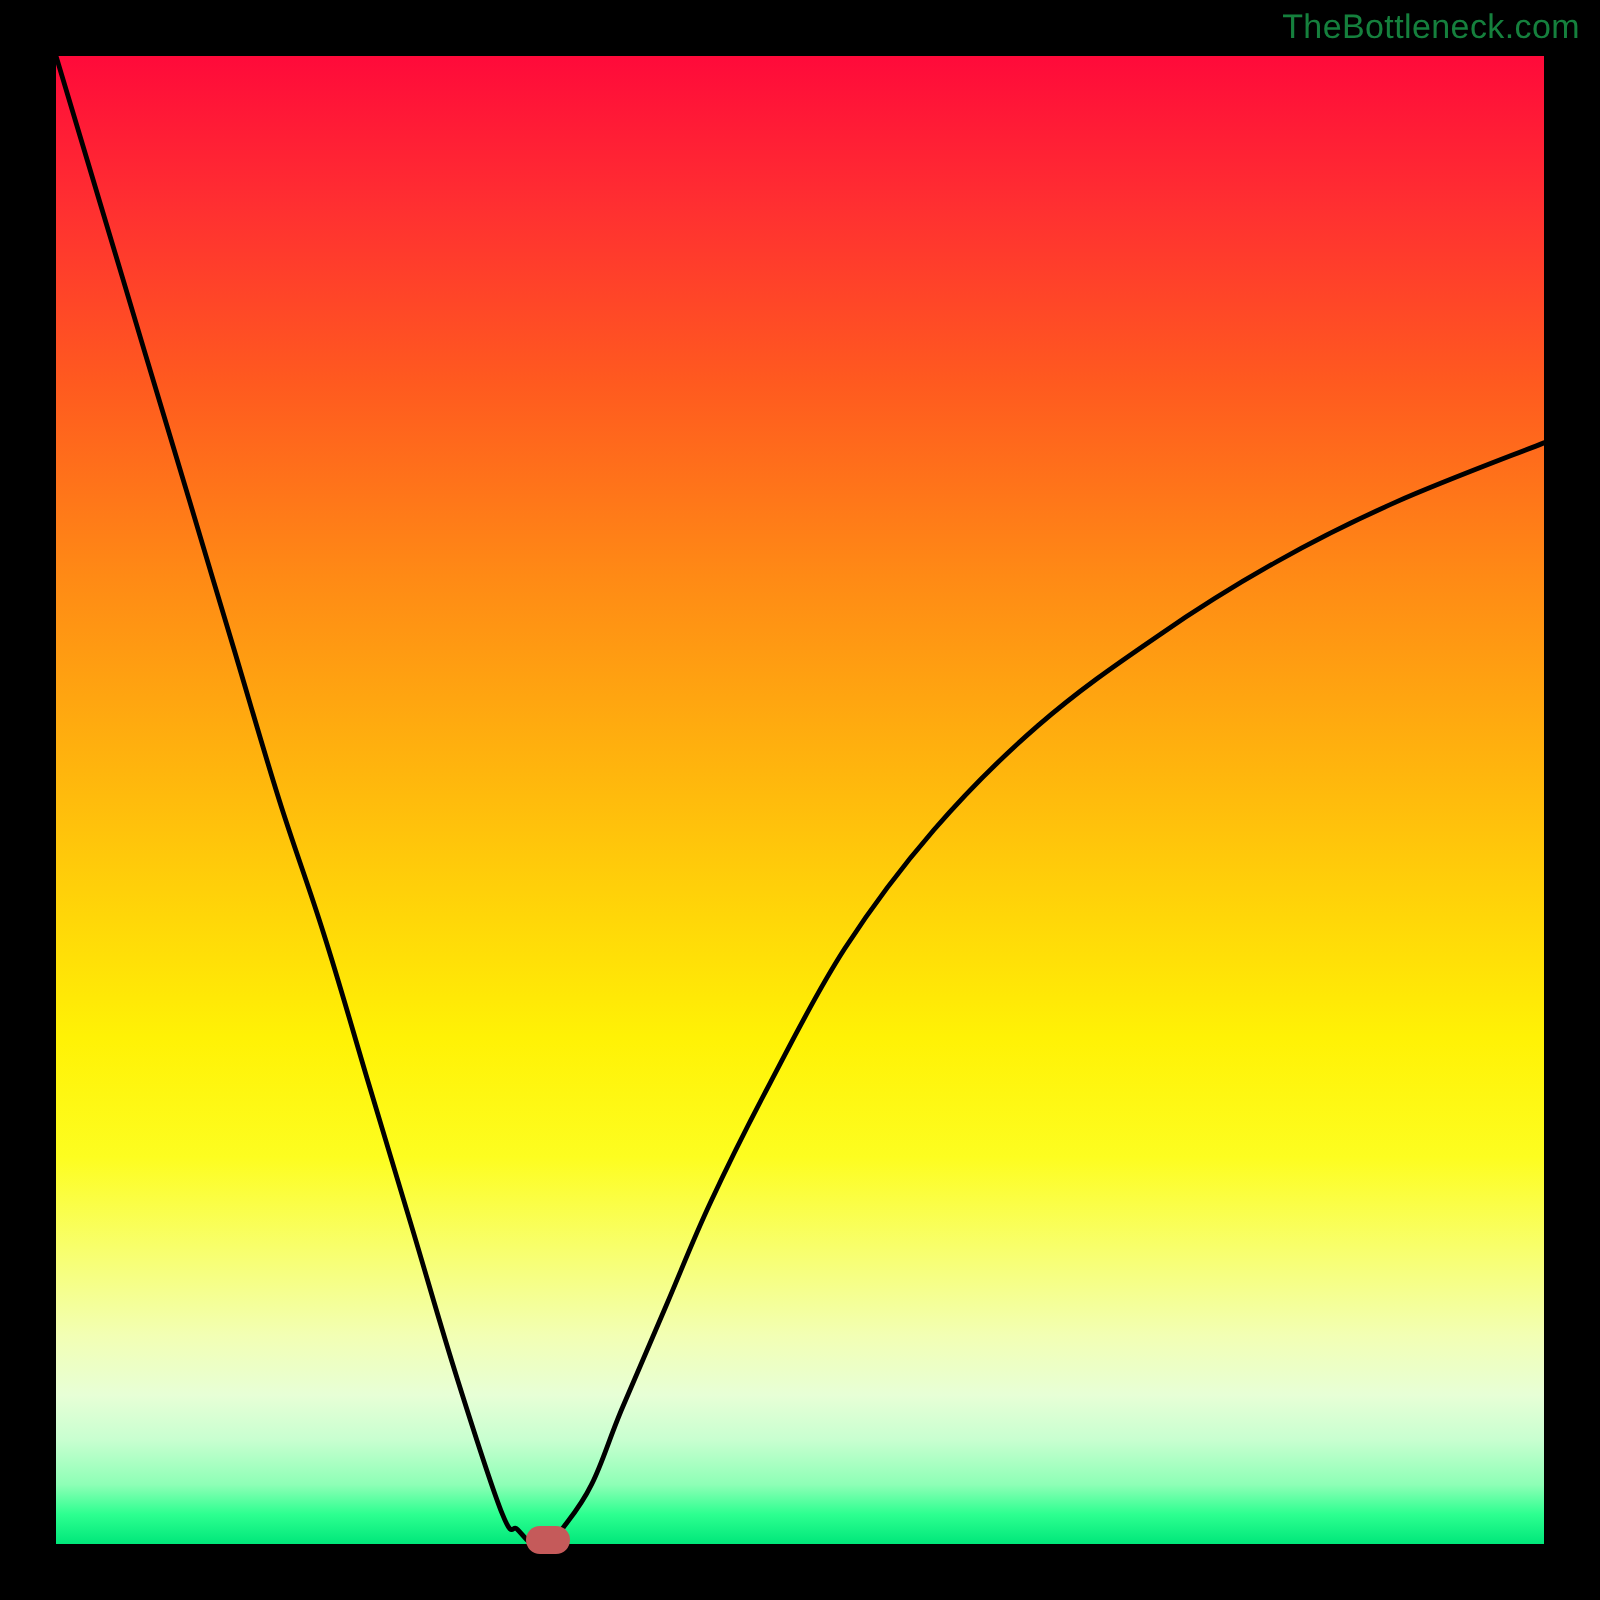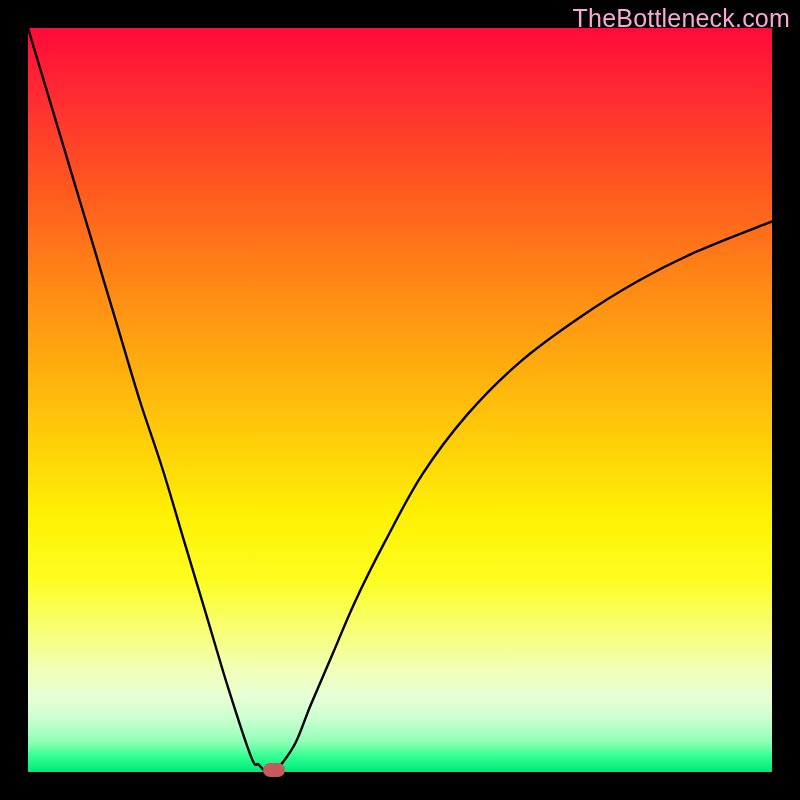--- a/index.html
+++ b/index.html
@@ -46,22 +46,22 @@
     left: 0;
     top: 0;
     width: 744px;
     height: 744px;
     pointer-events: none;
   }
   .watermark {
     position: absolute;
     top: 4px;
     right: 10px;
-    color: #f9a8d4;
-    font-size: 25px;
+    color: #15803d;
+    font-size: 17px;
     font-weight: 400;
     letter-spacing: 0.2px;
     user-select: none;
   }
   .marker {
     position: absolute;
     width: 22px;
     height: 14px;
     border-radius: 7px;
     background: #c55a5a;

